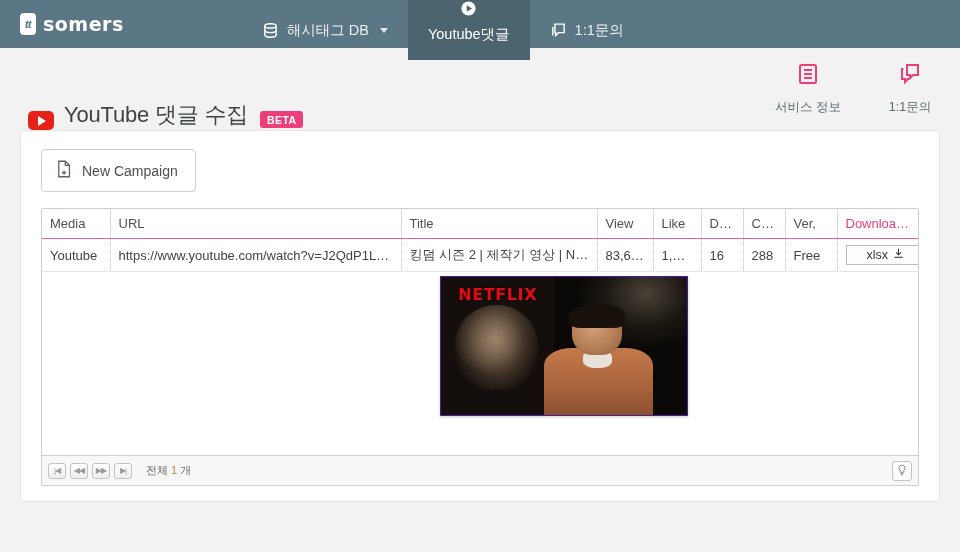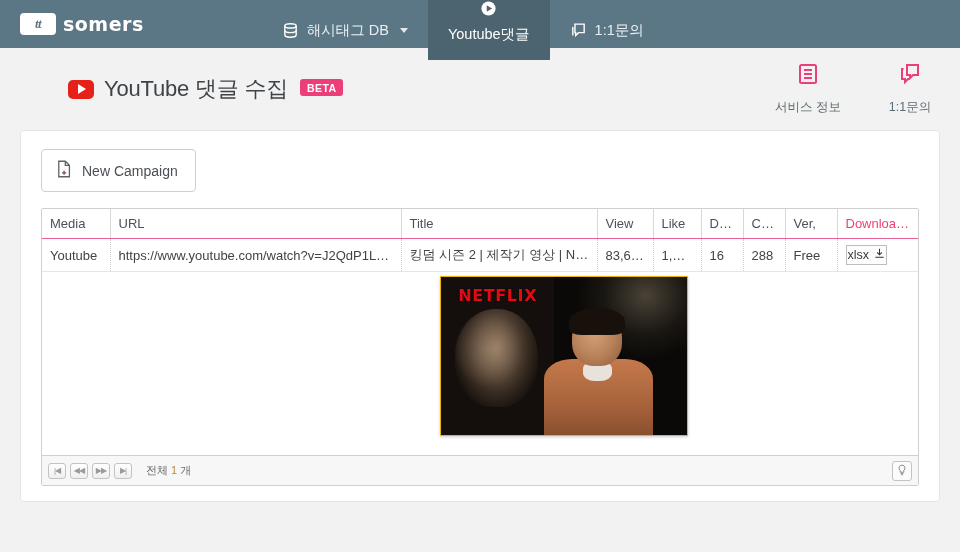--- a/index.html
+++ b/index.html
@@ -20,21 +20,21 @@
     position: relative;
   }
   .brand {
     display: flex;
     align-items: center;
     gap: 7px;
     padding: 0 18px 0 20px;
     height: 48px;
   }
   .brand-mark {
-    width: 36px; height: 22px;
+    width: 16px; height: 22px;
     background: #ffffff;
     border-radius: 4px;
     color: #5b7684;
     font-size: 13px;
     font-weight: bold;
     font-style: italic;
     display: flex;
     align-items: center;
     justify-content: center;
     letter-spacing: -0.5px;
@@ -87,22 +87,21 @@
     font-size: 14.5px;
     cursor: pointer;
   }
 
   
   .page-head {
     position: relative;
     height: 82px;
     padding: 0 0 0 28px;
     display: flex;
-    align-items: center;
-    margin-left: 40px;
+    align-items: flex-end;
   }
   .yt-badge {
     width: 26px; height: 19px;
     background: #e62117;
     border-radius: 5px;
     display: flex;
     align-items: center;
     justify-content: center;
     margin-right: 10px;
   }
@@ -227,40 +226,40 @@
     margin-left: 5px;
     vertical-align: middle;
   }
   .xlsx-btn {
     display: inline-flex;
     align-items: center;
     gap: 5px;
     border: 1px solid #bdbdbd;
     background: #fdfdfd;
     border-radius: 0;
-    padding: 2px 1px;
+    padding: 2px 20px;
     font-size: 12.5px;
     color: #36393d;
     cursor: pointer;
   }
 
   .grid-body {
     flex: 1;
     position: relative;
     overflow: hidden;
   }
 
   
   .thumb-pop {
     position: absolute;
     left: 398px;
     top: 4px;
     width: 248px;
-    height: 160px;
-    background: #eab308;
+    height: 140px;
+    background: #4c1d95;
     padding: 1px;
     box-shadow: 0 1px 3px rgba(0,0,0,0.2);
   }
   .thumb-img {
     width: 100%; height: 100%;
     position: relative;
     overflow: hidden;
     background: #100d0b;
   }
   .thumb-left-face {

